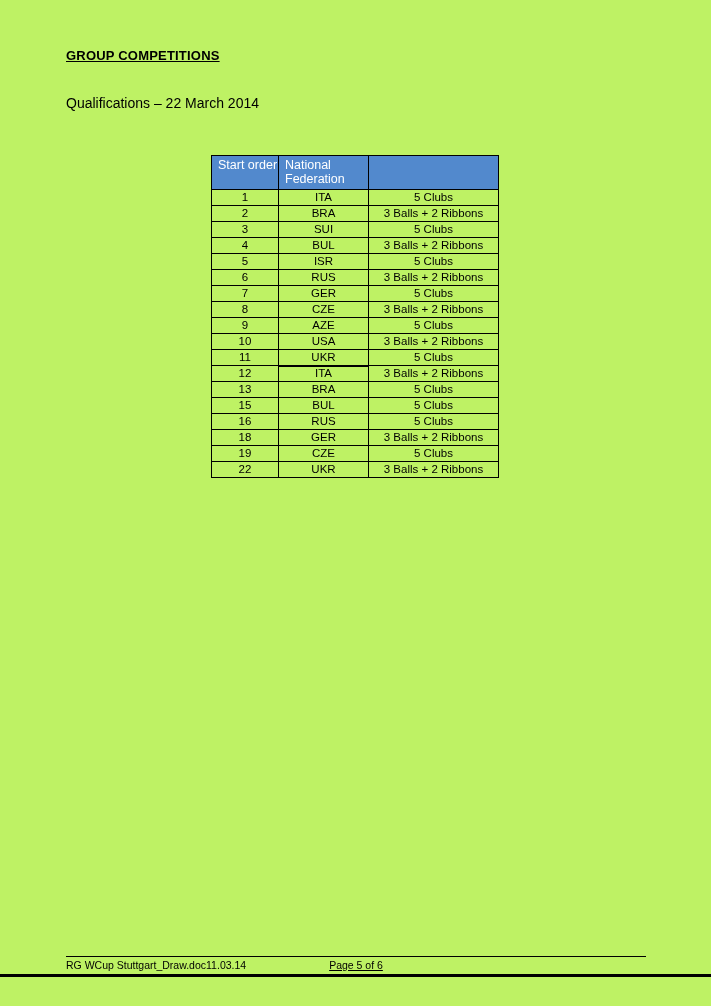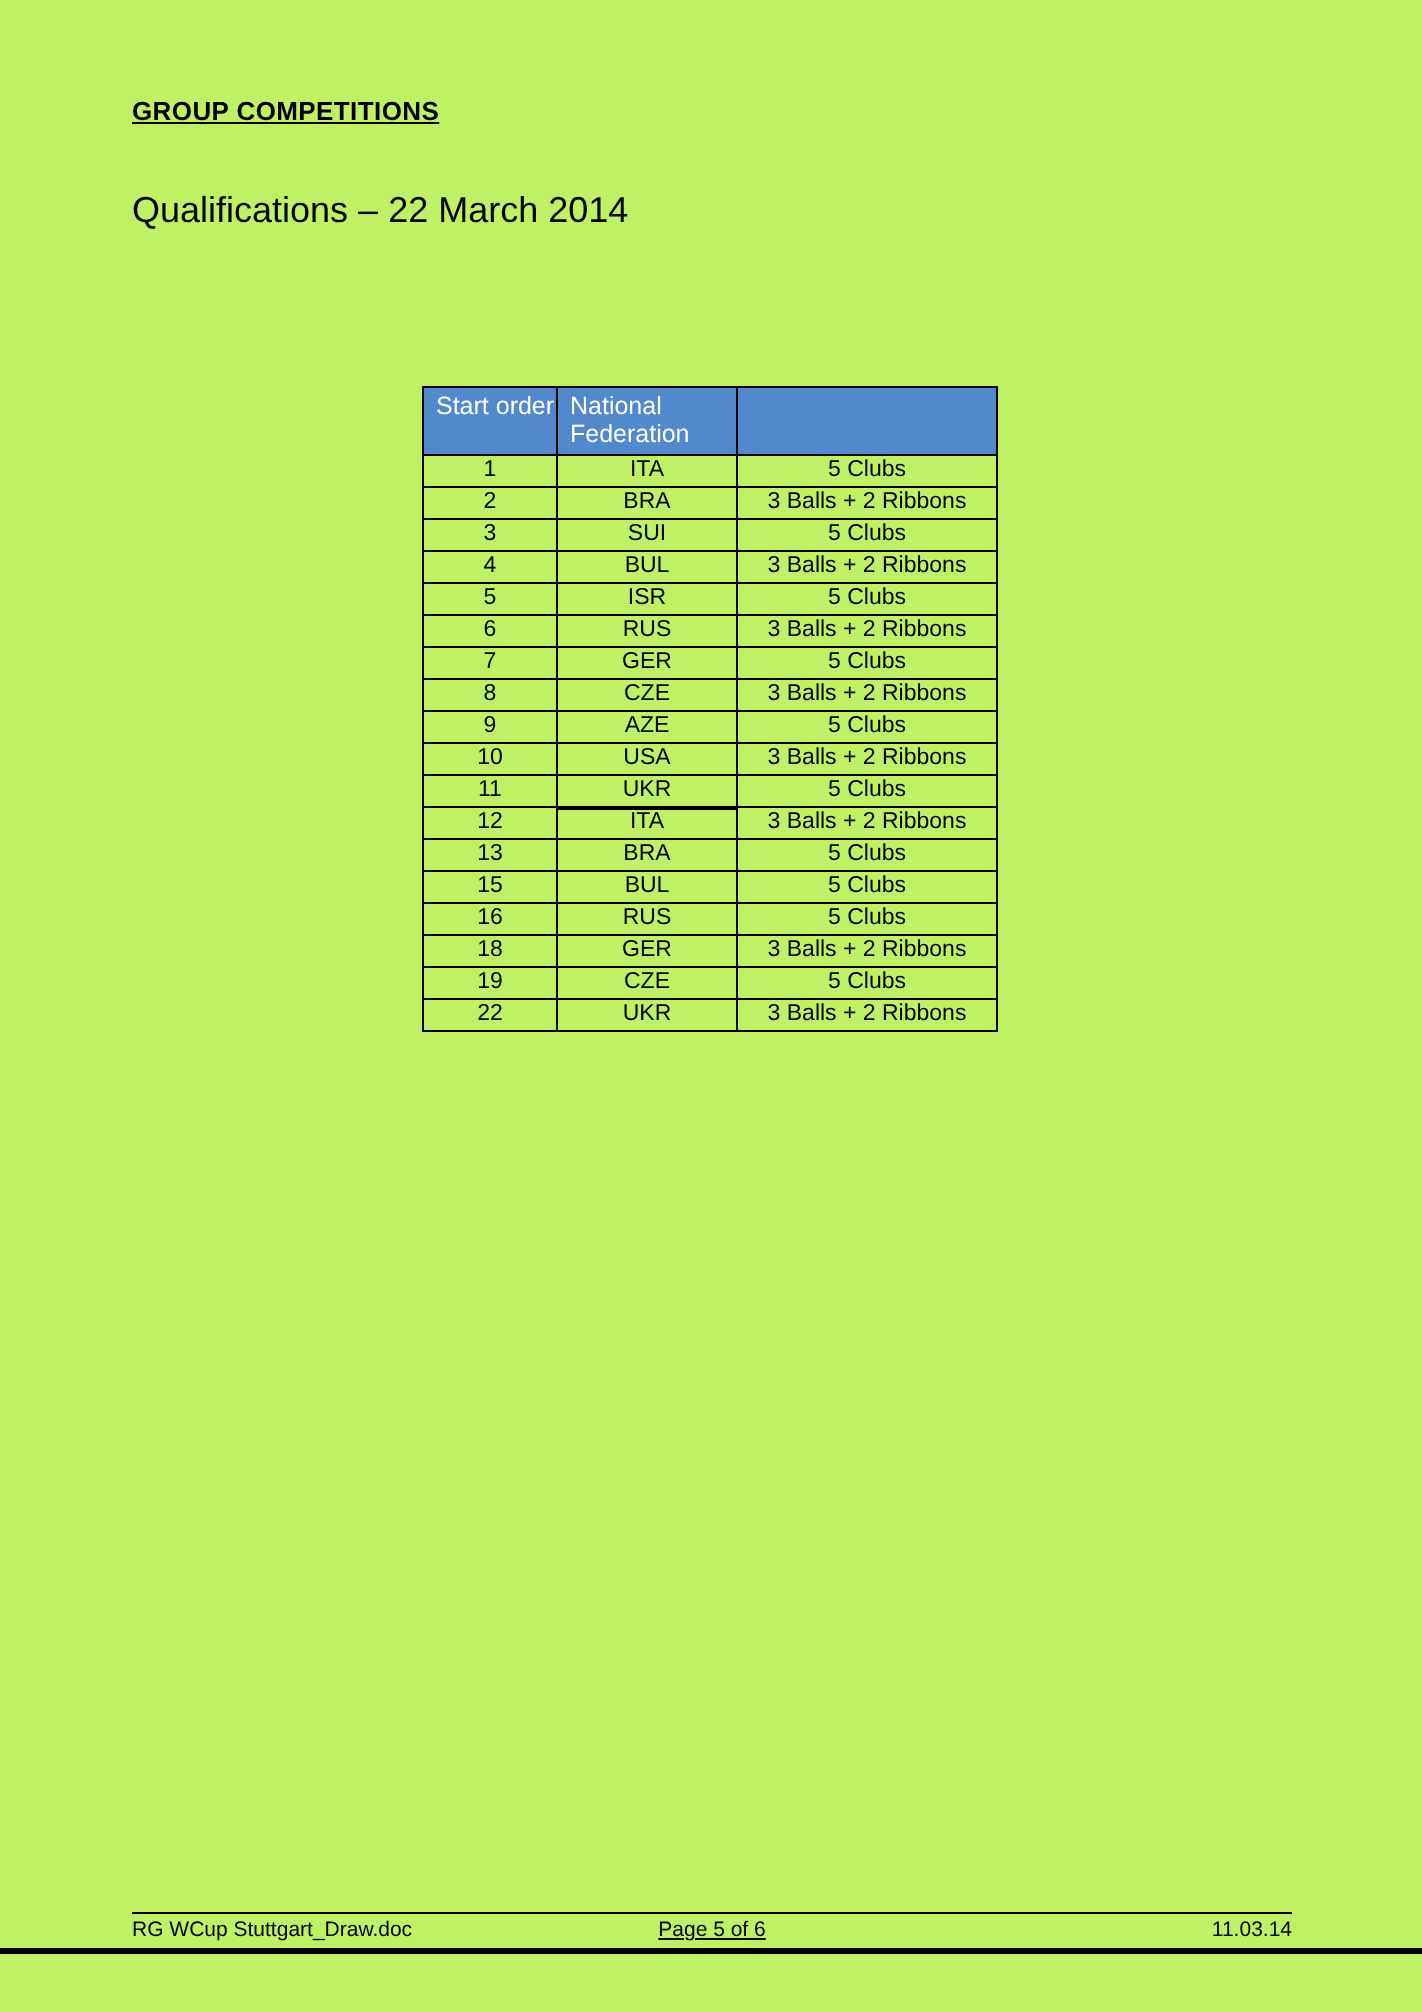--- a/index.html
+++ b/index.html
@@ -21,30 +21,29 @@
     top: 48px;
     font-size: 13px;
     font-weight: bold;
     text-decoration: underline;
     letter-spacing: 0.2px;
   }
   .doc-subtitle {
     position: absolute;
     left: 66px;
     top: 95px;
-    font-size: 18px;
+    font-size: 14px;
     font-weight: normal;
   }
   table.draw-table {
     position: absolute;
     left: 211px;
     top: 155px;
     border-collapse: collapse;
     table-layout: fixed;
-    margin-top: 38px;
   }
   .draw-table th, .draw-table td {
     border: 1px solid #000;
     overflow: hidden;
   }
   .draw-table th {
     background: var(--header-bg, #5289CD);
     color: var(--header-text, #ffffff);
     font-size: 12.5px;
     font-weight: normal;
@@ -72,21 +71,20 @@
     top: 956px;
     width: 580px;
     border-top: 1px solid #000;
   }
   .footer-texts {
     position: absolute;
     left: 66px;
     top: 959px;
     width: 580px;
     display: flex;
-    justify-content: space-between;
     align-items: baseline;
     font-size: 10.5px;
   }
   .footer-texts .ft-center {
     position: absolute;
     left: 0;
     right: 0;
     text-align: center;
     text-decoration: underline;
   }

